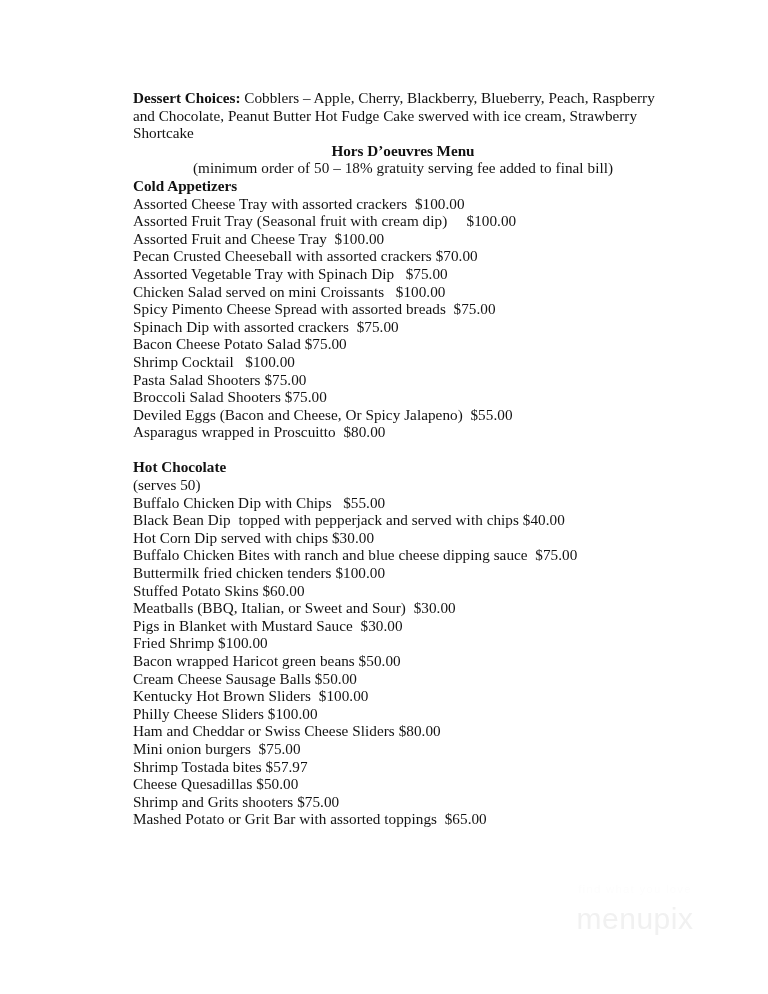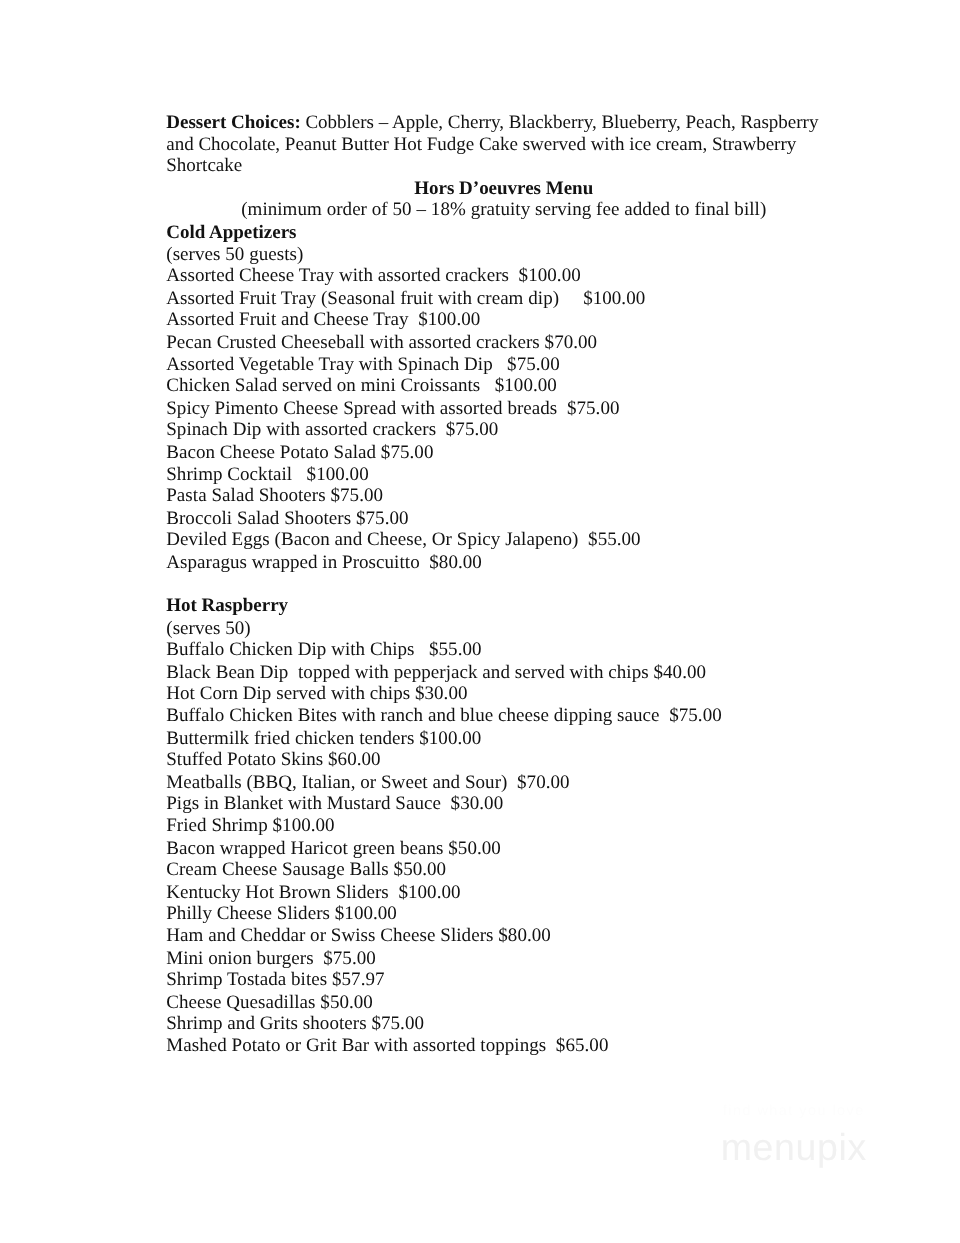--- a/index.html
+++ b/index.html
@@ -103,47 +103,46 @@
 
   <div class="doc-body">
 
     <div class="para"><span class="bold">Dessert Choices</span><span class="bold">:</span><span>  Cobblers – Apple, Cherry, Blackberry, Blueberry, Peach, Raspberry and Chocolate, Peanut Butter Hot Fudge Cake swerved with ice cream, Strawberry Shortcake</span></div>
 
     <div class="heading centered"><span class="u">Hors D’oeuvres Menu</span></div>
 
     <div class="line centered">(minimum order of 50 – 18% gratuity serving fee added to final bill)</div>
 
     <div class="heading"><span class="u">Cold Appetizers</span></div>
-    <div class="line">(serves 50 guests)</div>
     <div class="line">Assorted Cheese Tray with assorted crackers  $100.00</div>
     <div class="line">Assorted Fruit Tray (Seasonal fruit with cream dip)     $100.00</div>
     <div class="line">Assorted Fruit and Cheese Tray  $100.00</div>
     <div class="line">Pecan Crusted Cheeseball with assorted crackers $70.00</div>
     <div class="line">Assorted Vegetable Tray with Spinach Dip   $75.00</div>
     <div class="line">Chicken Salad served on mini Croissants   $100.00</div>
     <div class="line">Spicy Pimento Cheese Spread with assorted breads  $75.00</div>
     <div class="line">Spinach Dip with assorted crackers  $75.00</div>
     <div class="line">Bacon Cheese Potato Salad $75.00</div>
     <div class="line">Shrimp Cocktail   $100.00</div>
     <div class="line">Pasta Salad Shooters $75.00</div>
     <div class="line">Broccoli Salad Shooters $75.00</div>
     <div class="line">Deviled Eggs (Bacon and Cheese, Or Spicy Jalapeno)  $55.00</div>
     <div class="line">Asparagus wrapped in Proscuitto  $80.00</div>
 
     <div class="spacer"></div>
 
-    <div class="heading"><span class="u">Hot Raspberry</span></div>
+    <div class="heading"><span class="u">Hot Chocolate</span></div>
     <div class="line">(serves 50)</div>
     <div class="line">Buffalo Chicken Dip with Chips   $55.00</div>
     <div class="line">Black Bean Dip  topped with pepperjack and served with chips $40.00</div>
     <div class="line">Hot Corn Dip served with chips $30.00</div>
     <div class="line">Buffalo Chicken Bites with ranch and blue cheese dipping sauce  $75.00</div>
     <div class="line">Buttermilk fried chicken tenders $100.00</div>
     <div class="line">Stuffed Potato Skins $60.00</div>
-    <div class="line">Meatballs (BBQ, Italian, or Sweet and Sour)  $70.00</div>
+    <div class="line">Meatballs (BBQ, Italian, or Sweet and Sour)  $30.00</div>
     <div class="line">Pigs in Blanket with Mustard Sauce  $30.00</div>
     <div class="line">Fried Shrimp $100.00</div>
     <div class="line">Bacon wrapped Haricot green beans $50.00</div>
     <div class="line">Cream Cheese Sausage Balls $50.00</div>
     <div class="line">Kentucky Hot Brown Sliders  $100.00</div>
     <div class="line">Philly Cheese Sliders $100.00</div>
     <div class="line">Ham and Cheddar or Swiss Cheese Sliders $80.00</div>
     <div class="line">Mini onion burgers  $75.00</div>
     <div class="line">Shrimp Tostada bites $57.97</div>
     <div class="line">Cheese Quesadillas $50.00</div>

